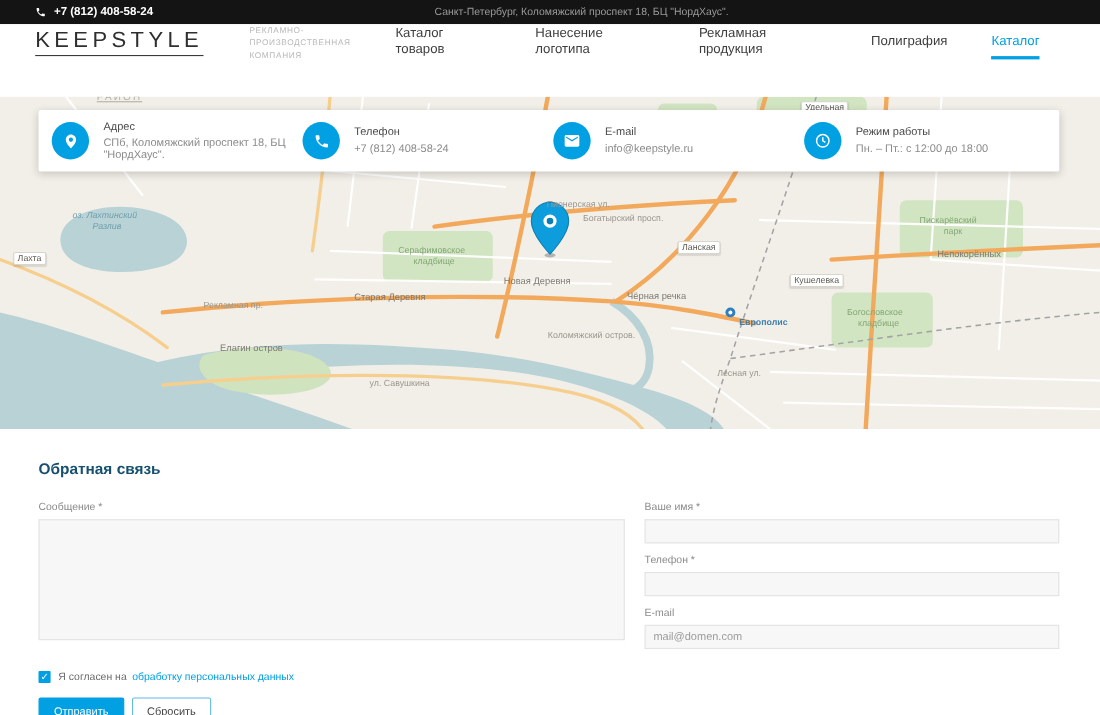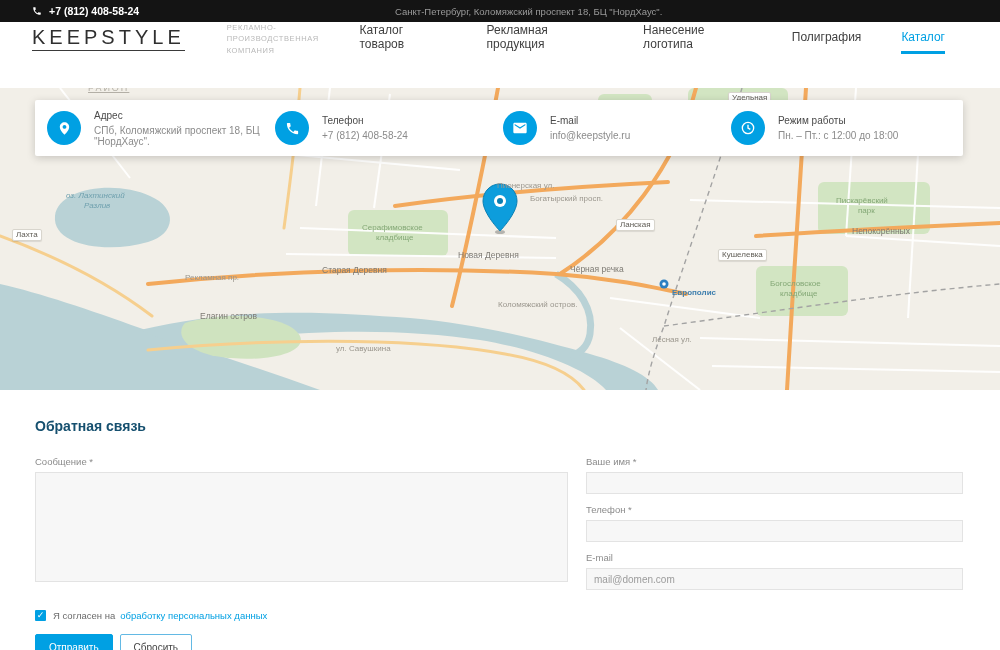--- a/index.html
+++ b/index.html
@@ -110,22 +110,22 @@
 <div class="header">
   <div class="logo-wrap">
     <div class="logo">KEEPSTYLE</div>
     <div class="tagline">
       <div>РЕКЛАМНО-ПРОИЗВОДСТВЕННАЯ</div>
       <div>КОМПАНИЯ</div>
     </div>
   </div>
   <div class="nav">
     <div class="nav-item">Каталог товаров</div>
+    <div class="nav-item">Нанесение логотипа</div>
     <div class="nav-item">Рекламная продукция</div>
-    <div class="nav-item">Нанесение логотипа</div>
     <div class="nav-item">Полиграфия</div>
     <div class="nav-item active">Каталог</div>
   </div>
 </div>
 
 <div class="map-section">
   <svg class="map-svg" viewBox="0 0 1000 302" preserveAspectRatio="none">
     <rect width="1000" height="302" fill="#f2efe8"></rect>
 
     <path d="M55,128 C58,100 115,92 150,108 C178,120 176,146 148,154 C108,166 52,158 55,128 Z" fill="#b9d2d6"></path>

